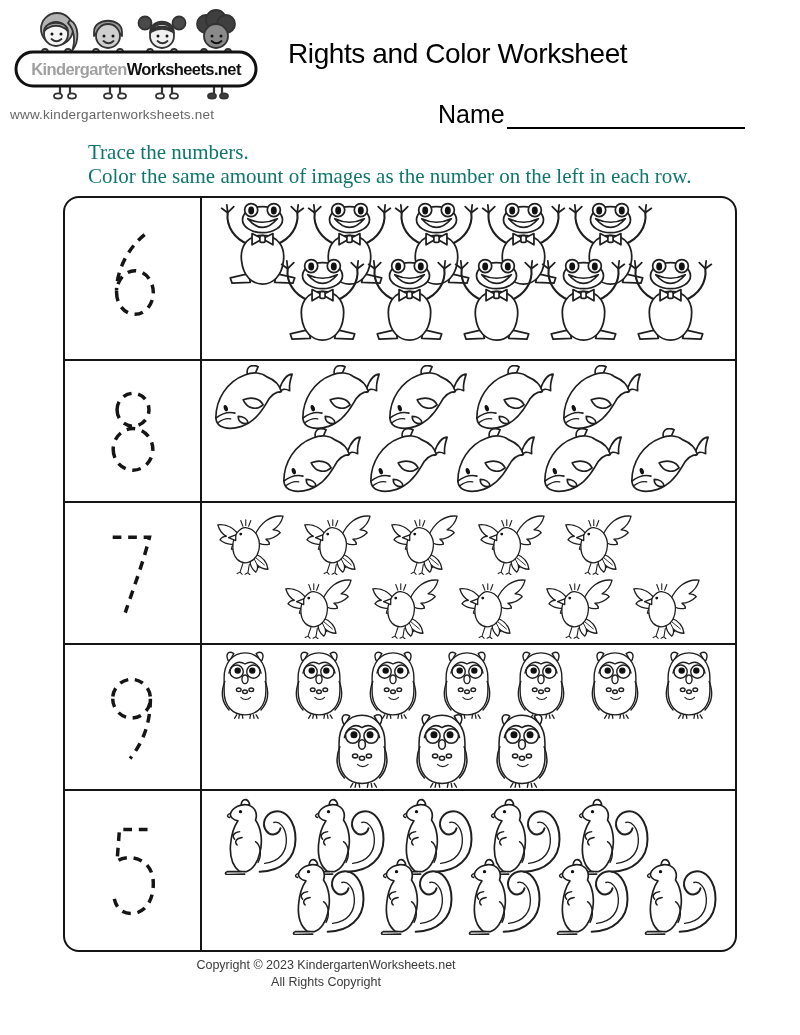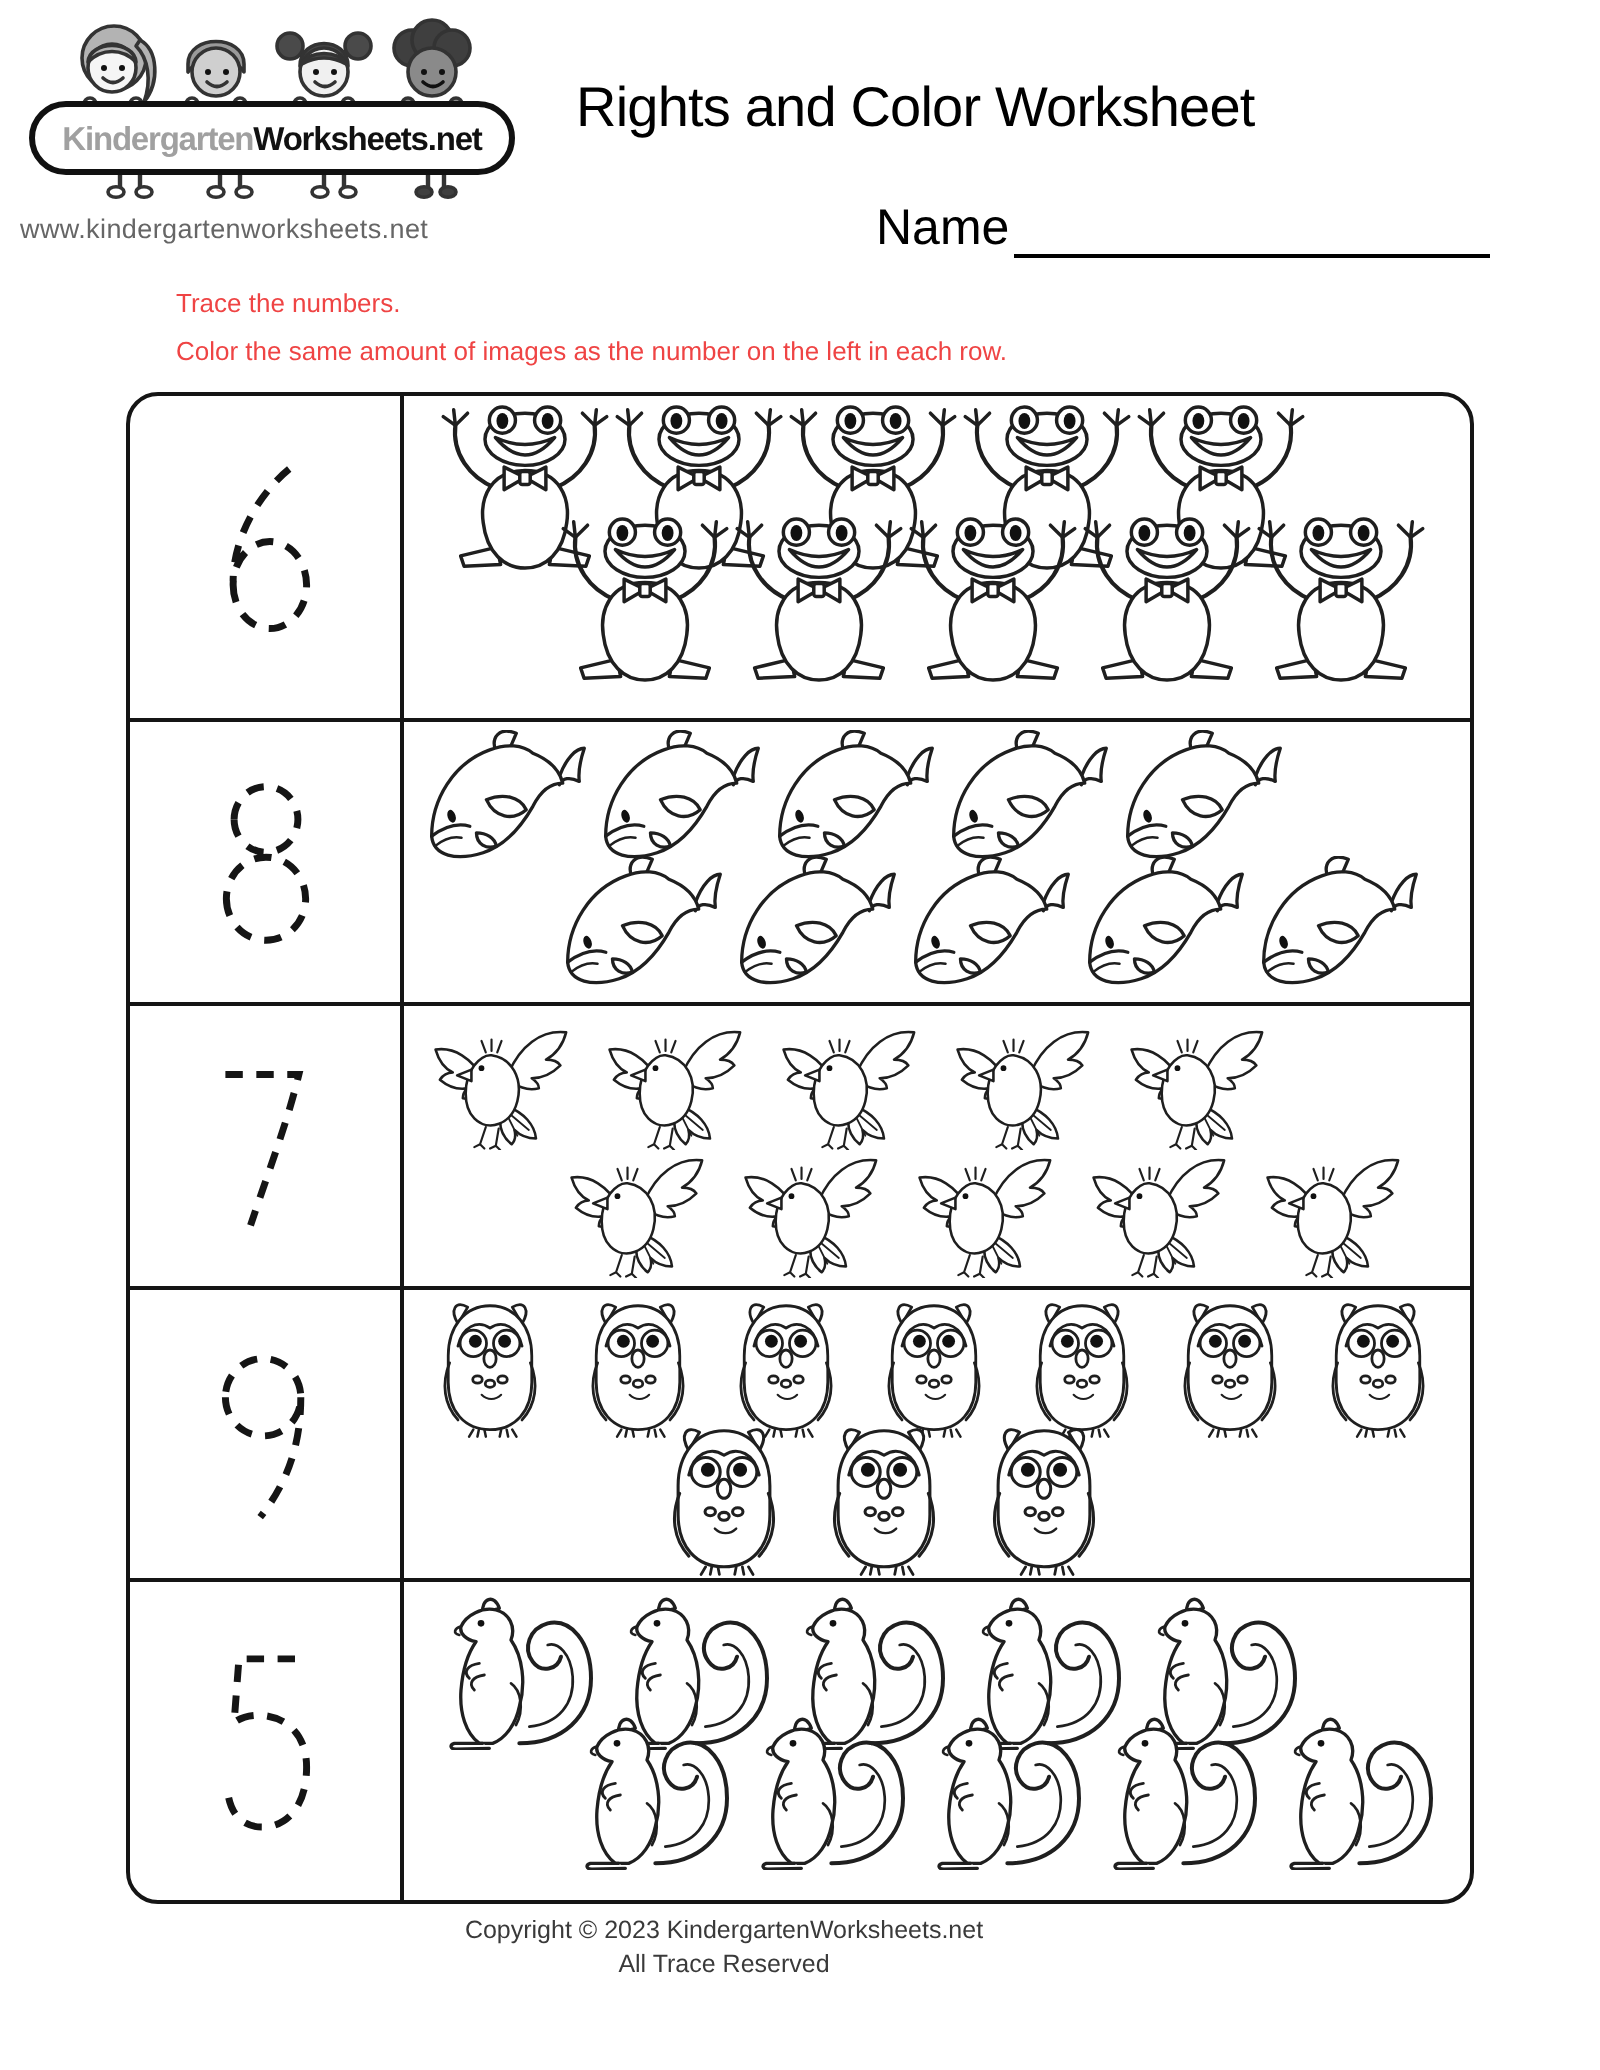--- a/index.html
+++ b/index.html
@@ -9,21 +9,21 @@
     font-family:"Liberation Sans", sans-serif; color:#111;
   }
   
   .logo-wrap { position:absolute; left:10px; top:8px; width:252px; }
   .logo-svg { width:252px; height:96px; display:block; }
   .site-url { text-align:left; font-size:13.5px; color:#666; margin-top:3px; letter-spacing:.2px; }
   .page-title { position:absolute; left:288px; top:38px; font-size:28px; letter-spacing:-.4px; color:#000; font-weight:400; }
   .name-row { position:absolute; left:438px; top:100px; width:307px; display:flex; align-items:flex-end; }
   .name-label { font-size:25px; color:#000; }
   .name-rule { flex:1; border-bottom:2px solid #000; height:28px; margin-left:2px; }
-  .instructions { position:absolute; left:88px; top:140px; font-size:13px; color:#ef4444; line-height:24px; }
+  .instructions { position:absolute; left:88px; top:140px; font-size:21px; color:#0f766e; line-height:24px;font-family:Liberation Serif, serif; }
   
   .grid {
     position:absolute; left:63px; top:196px; width:674px; height:756px;
     border:2.5px solid #151515; border-radius:16px; overflow:hidden;
     display:flex; flex-direction:column; background:#fff;
   }
   .row { display:flex; border-top:2px solid #151515; flex:none; }
   .row:first-child { border-top:none; }
   .r0{height:161px} .r1{height:142px} .r2{height:142px} .r3{height:146px} .r4{flex:1}
   .num { width:137px; flex:none; border-right:2px solid #151515; display:flex; align-items:center; justify-content:center; }
@@ -32,21 +32,21 @@
   .animals { flex:1; position:relative; overflow:hidden; }
   .line { display:flex; }
   .animal { display:block; flex:none; }
   .r0 .animal{width:87px;height:86px} .r0 .top{margin-top:3px;margin-left:17px} .r0 .bottom{margin-top:-30px;margin-left:77px}
   .r1 .animal{width:87px;height:73px} .r1 .top{margin-top:4px;margin-left:6px}  .r1 .bottom{margin-top:-10px;margin-left:74px}
   .r2 .animal{width:87px;height:66px} .r2 .top{margin-top:6px;margin-left:6px}  .r2 .bottom{margin-top:-2px;margin-left:74px}
   .r3 .animal{width:74px;height:71px} .r3 .top{margin-top:3px;margin-left:6px}  .r3 .bottom{margin-top:-9px;margin-left:120px}
   .r3 .bottom .animal{width:80px;height:78px}
   .r4 .animal{width:88px;height:80px} .r4 .top{margin-top:4px;margin-left:12px} .r4 .bottom{margin-top:-20px;margin-left:80px}
   
-  .footer { position:absolute; left:0; top:957px; width:652px; text-align:center; font-size:12.5px; color:#3a3a3a; line-height:17px;margin-left:36px; }
+  .footer { position:absolute; left:0; top:957px; width:652px; text-align:center; font-size:12.5px; color:#3a3a3a; line-height:17px; }
   .defs-holder { position:absolute; width:0; height:0; overflow:hidden; }
 </style>
 </head>
 <body>
 
 <svg class="defs-holder" aria-hidden="true">
   <defs>
     <symbol id="digit-6" viewBox="0 0 60 100">
       <path d="M42,4 C26,17 13,40 13,62 M13,64 a19,22.5 0 1 0 38,0 a19,22.5 0 1 0 -38,0"></path>
     </symbol>
@@ -438,14 +438,14 @@
           <svg class="animal squirrel">
             <use href="#sym-squirrel"></use>
           </svg>
         </div>
     </div>
   </div>
 </div>
 
 <div class="footer">
   <div>Copyright © 2023 KindergartenWorksheets.net</div>
-  <div>All Trace Reserved</div>
+  <div>All Rights Copyright</div>
 </div>
 
 </body></html>

